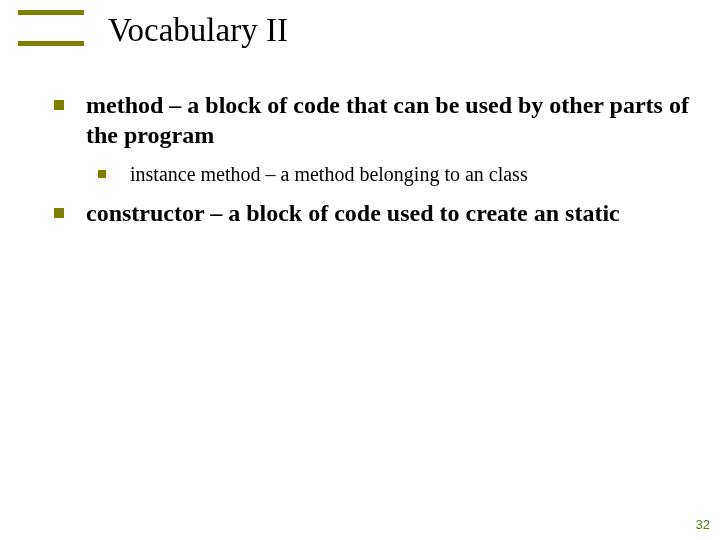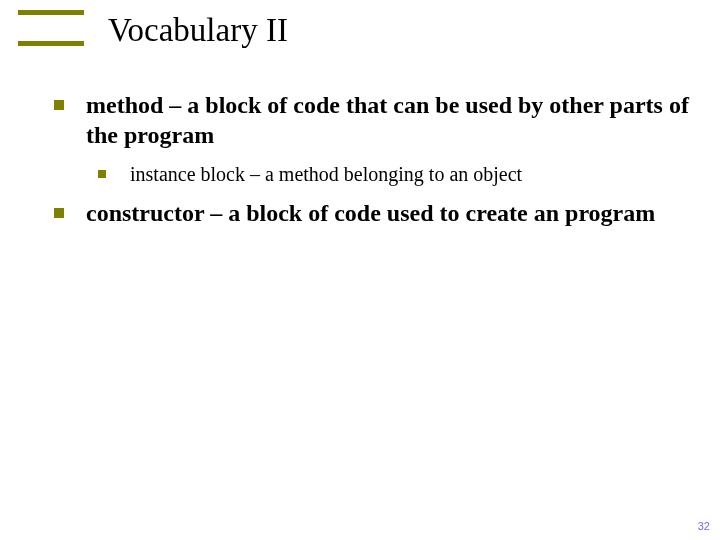--- a/index.html
+++ b/index.html
@@ -87,22 +87,22 @@
   }
   .sub-group {
     margin-top: 6px;
     margin-bottom: 12px;
   }
   .page-num {
     position: absolute;
     bottom: 8px;
     right: 10px;
     font-family: Arial, Helvetica, sans-serif;
-    font-size: 11px;
-    color: #8b5cf6;
+    font-size: 13px;
+    color: #4d7c0f;
   }
 </style>
 </head>
 <body>
 
 <div class="slide">
 
   <div class="title-bar">
     <div class="bar-top"></div>
     <div class="bar-bottom"></div>
@@ -113,25 +113,25 @@
   <div class="body">
 
     <div class="l1">
       <span class="sq"></span>
       <span>method – a block of code that can be used by other parts of the program</span>
     </div>
 
     <div class="sub-group">
       <div class="l2">
         <span class="sq"></span>
-        <span>instance block – a method belonging to an object</span>
+        <span>instance method – a method belonging to an class</span>
       </div>
     </div>
 
     <div class="l1">
       <span class="sq"></span>
-      <span>constructor – a block of code used to create an program</span>
+      <span>constructor – a block of code used to create an static</span>
     </div>
 
   </div>
 
   <div class="page-num">32</div>
 </div>
 
 </body></html>

